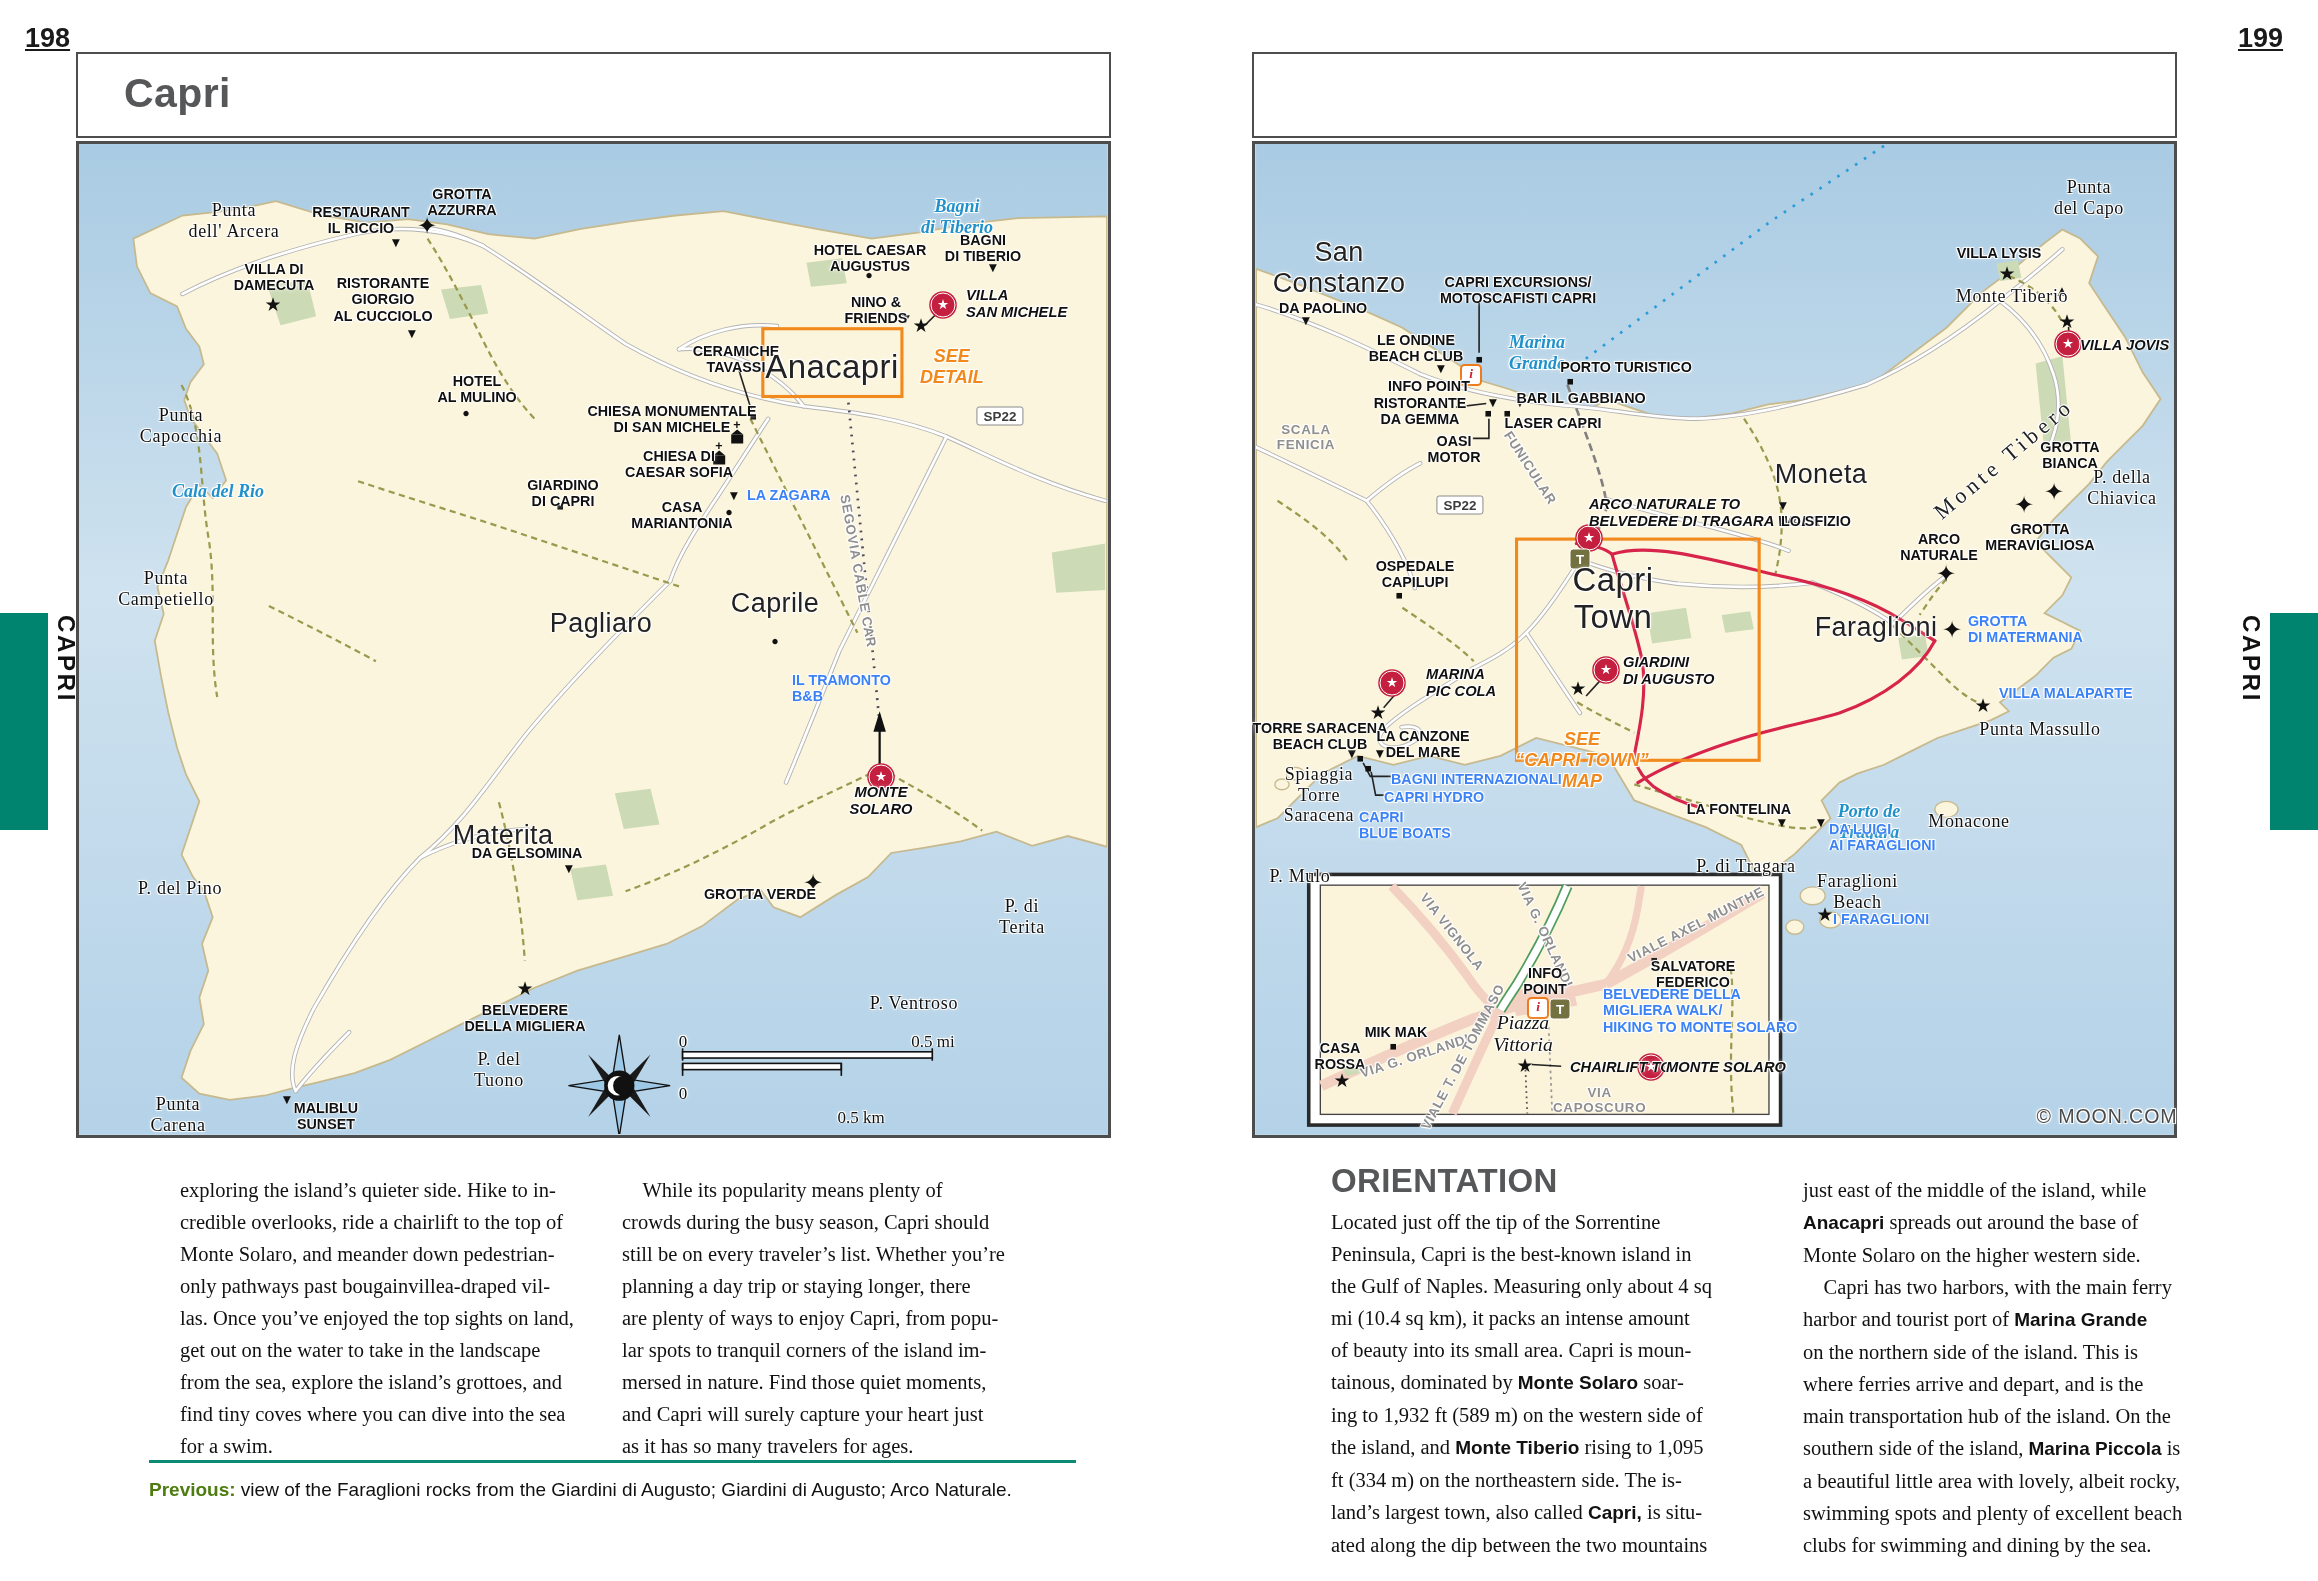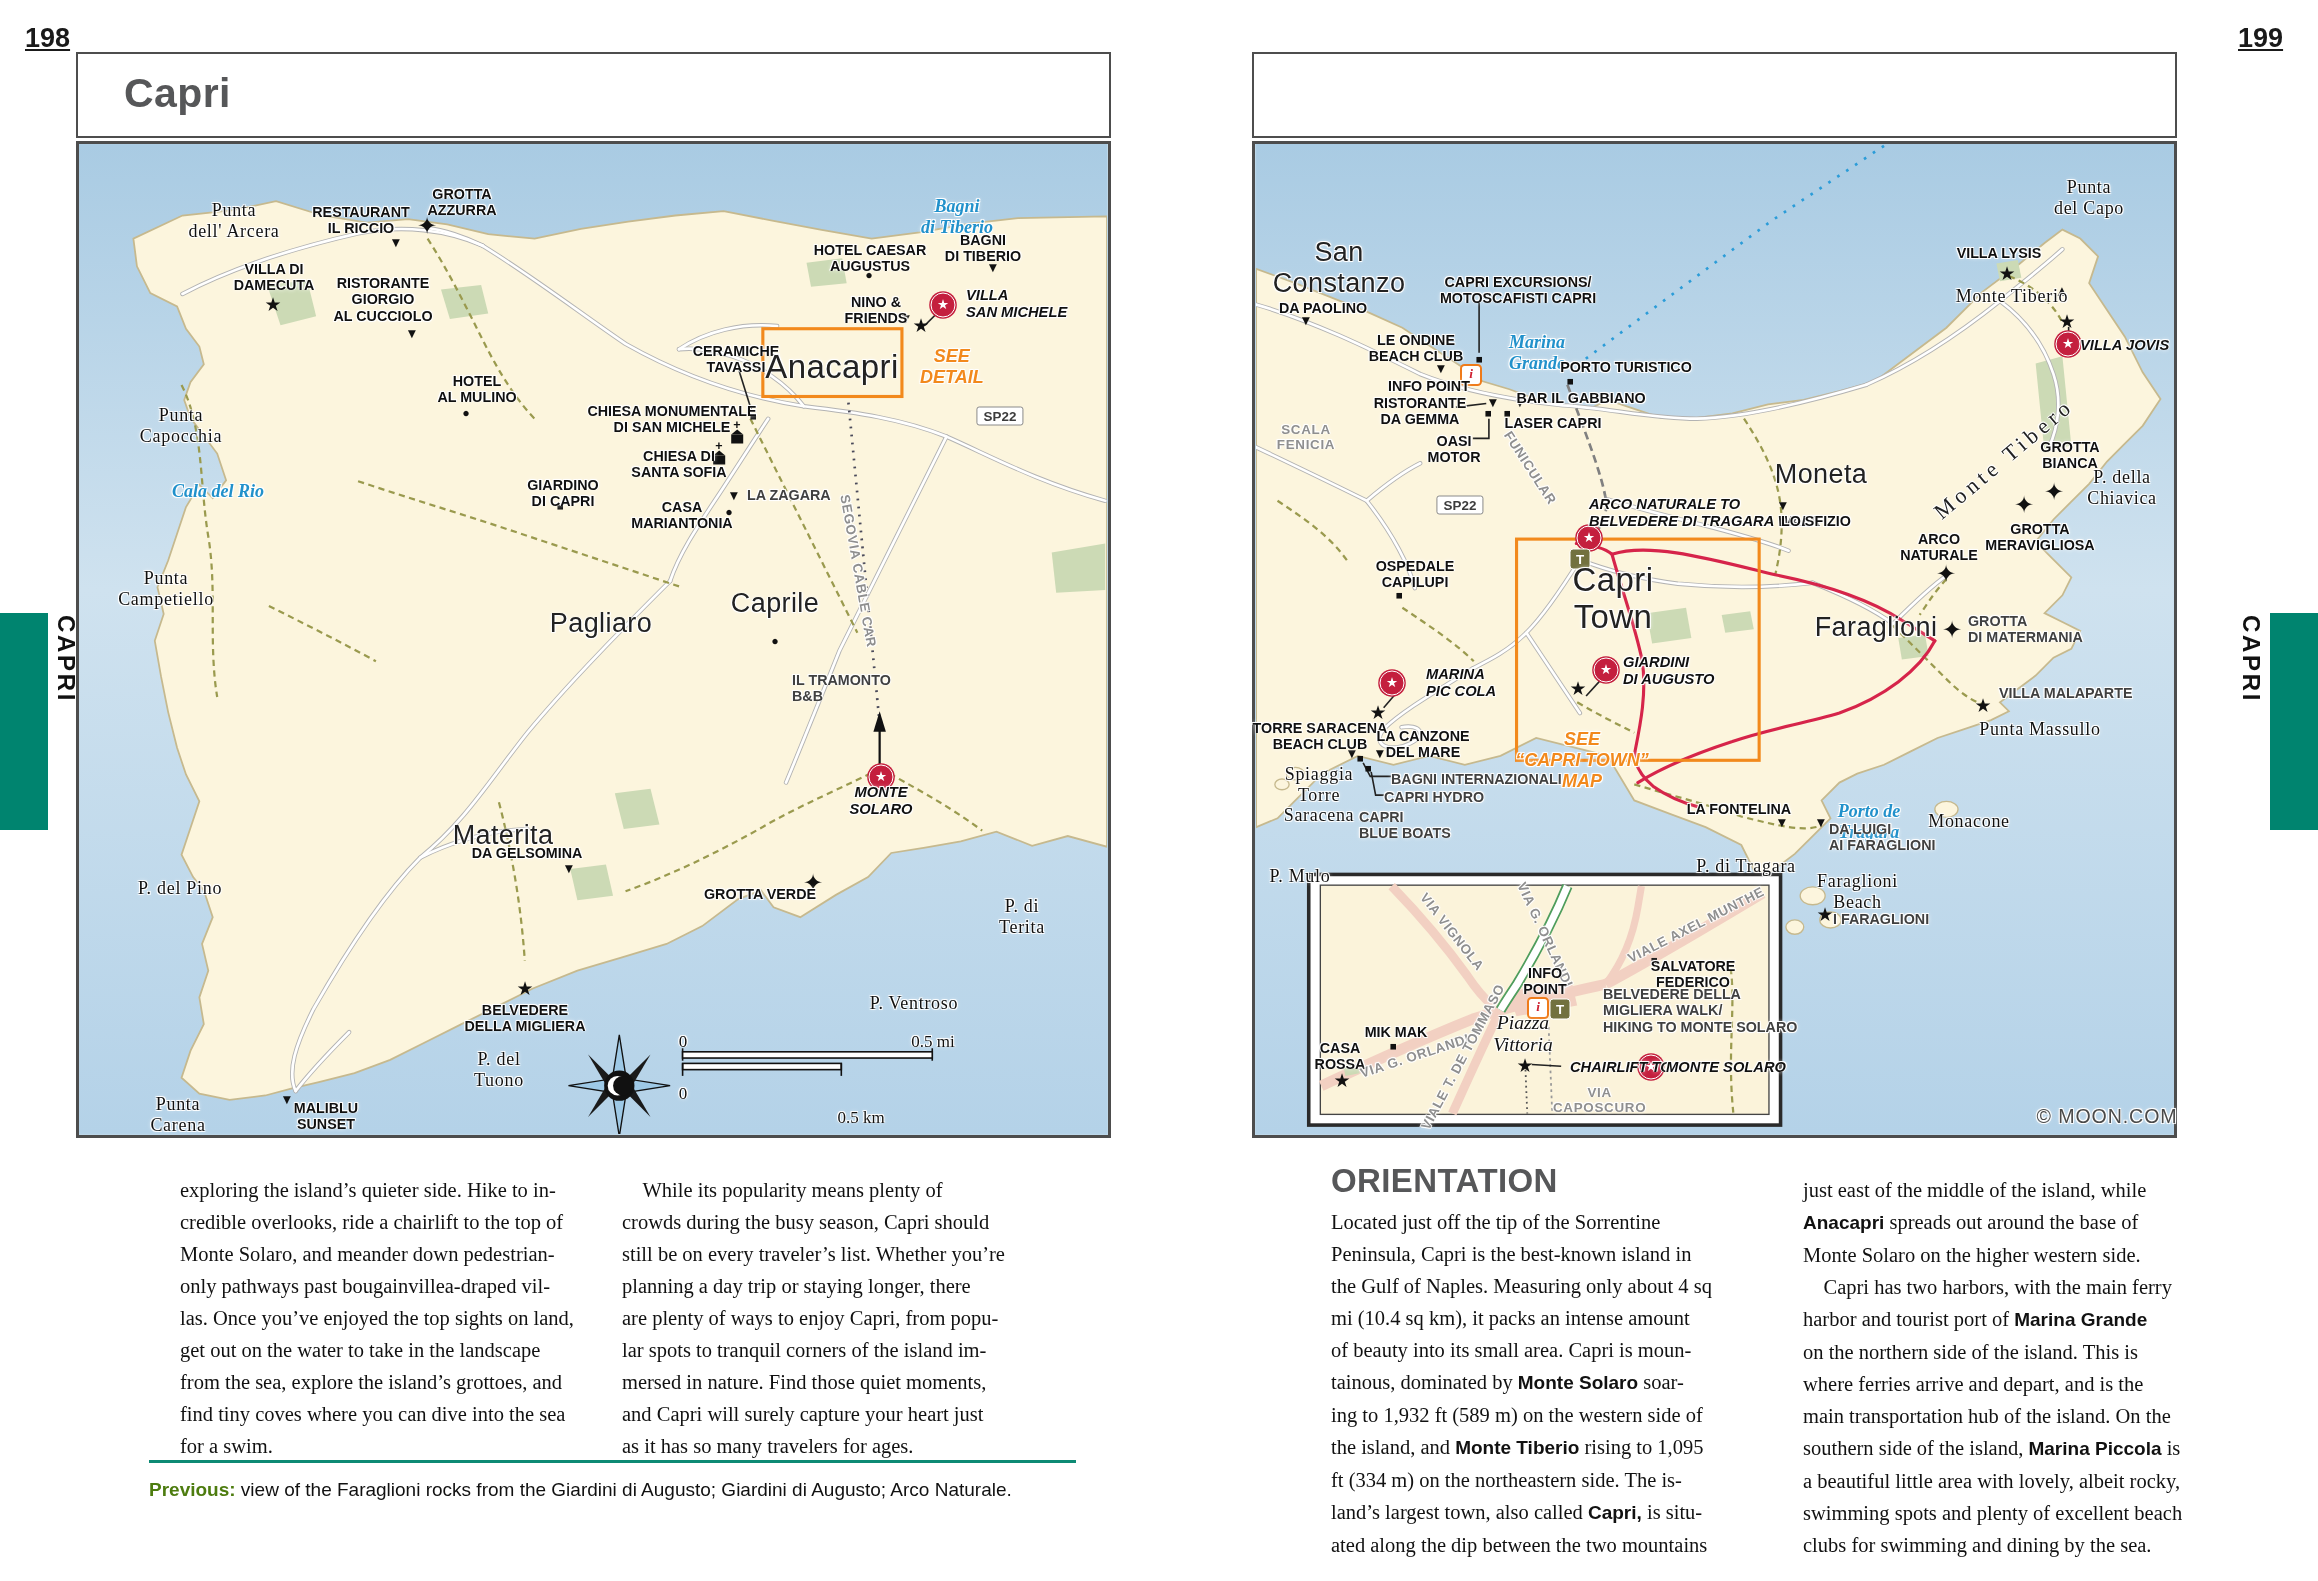--- a/index.html
+++ b/index.html
@@ -10,21 +10,21 @@
   .titlebox{position:absolute;top:52px;height:86px;border:2.7px solid #4d4d4d;background:#fff;box-sizing:border-box;}
   .titlebox .t{position:absolute;left:46px;top:16px;font:bold 41px "Liberation Sans",sans-serif;color:#565759;letter-spacing:0.4px;}
   .tabbar{position:absolute;width:48px;height:217px;background:#00846f;}
   .tabtxt{position:absolute;writing-mode:vertical-rl;font:bold 24px "Liberation Sans",sans-serif;color:#111;letter-spacing:2.7px;}
   .mapframe{position:absolute;top:141px;height:997px;border:3.6px solid #4d4d4d;box-sizing:border-box;background:#bdd8ea;}
   
   .L{position:absolute;white-space:pre-line;pointer-events:none;z-index:6;
      text-shadow:-0.9px -0.9px 0 rgba(255,255,255,.92),0.9px -0.9px 0 rgba(255,255,255,.92),
                  -0.9px 0.9px 0 rgba(255,255,255,.92),0.9px 0.9px 0 rgba(255,255,255,.92),0 0 4.5px rgba(255,255,255,.9);}
   .L-poi{font:bold 14.3px/1.15 "Liberation Sans",sans-serif;color:#101010;text-align:center;}
-  .L-poil{font:bold 14.3px/1.15 "Liberation Sans",sans-serif;color:#404040;text-align:left;}
+  .L-poil{font:bold 14.3px/1.15 "Liberation Sans",sans-serif;color:#3b82f6;text-align:left;}
   .L-poii{font:bold italic 14.7px/1.15 "Liberation Sans",sans-serif;color:#101010;text-align:center;}
   .L-poiil{font:bold italic 14.7px/1.15 "Liberation Sans",sans-serif;color:#101010;text-align:left;}
   .L-town{font:27px/1.15 "Liberation Sans",sans-serif;color:#222;letter-spacing:0.4px;text-align:center;}
   .L-townlg{font:33px/1.12 "Liberation Sans",sans-serif;color:#222;letter-spacing:0.4px;text-align:center;}
   .L-serif{font:18px/1.15 "Liberation Serif",serif;color:#111;letter-spacing:0.7px;text-align:center;}
   .L-serifbig{font:22px/1.1 "Liberation Serif",serif;color:#222;letter-spacing:4.5px;text-align:center;}
   .L-serifi{font:italic 19.6px/1.12 "Liberation Serif",serif;color:#111;text-align:center;}
   .L-water{font:bold italic 18px/1.15 "Liberation Serif",serif;color:#2191cb;text-align:center;}
   .L-see{font:bold italic 18px/1.18 "Liberation Sans",sans-serif;color:#f2891c;text-align:center;}
   .L-gray{font:bold 13.4px/1.15 "Liberation Sans",sans-serif;color:#8f8f8f;letter-spacing:0.7px;text-align:center;}
@@ -286,21 +286,21 @@
     <span class="L L-water" style="left: 957px; top: 217px; transform: translate(-50%, -50%);">Bagni
 di Tiberio</span>
     <span class="L L-poi" style="left: 736px; top: 359px; transform: translate(-50%, -50%);">CERAMICHE
 TAVASSI</span>
     <span class="L L-townlg" style="left: 832px; top: 367px; transform: translate(-50%, -50%);">Anacapri</span>
     <span class="L L-see" style="left: 920px; top: 367px; transform: translate(0px, -50%);">SEE
 DETAIL</span>
     <span class="L L-poi" style="left: 672px; top: 419px; transform: translate(-50%, -50%);">CHIESA MONUMENTALE
 DI SAN MICHELE</span>
     <span class="L L-poi" style="left: 679px; top: 464px; transform: translate(-50%, -50%);">CHIESA DI
-SANTA SOFIA</span>
+CAESAR SOFIA</span>
     <span class="L L-poi" style="left: 563px; top: 493px; transform: translate(-50%, -50%);">GIARDINO
 DI CAPRI</span>
     <span class="L L-poil" style="left: 747px; top: 495px; transform: translate(0px, -50%);">LA ZAGARA</span>
     <span class="L L-poi" style="left: 682px; top: 515px; transform: translate(-50%, -50%);">CASA
 MARIANTONIA</span>
     <span class="L L-road" style="left: 1000px; top: 416px; transform: translate(-50%, -50%);">SP22</span>
     <span class="L L-gray" style="left: 858px; top: 571px; transform: translate(-50%, -50%) rotate(80deg);">SEGOVIA CABLE CAR</span>
     <span class="L L-town" style="left: 601px; top: 624px; transform: translate(-50%, -50%);">Pagliaro</span>
     <span class="L L-town" style="left: 775px; top: 604px; transform: translate(-50%, -50%);">Caprile</span>
     <span class="L L-poil" style="left: 792px; top: 662px; transform: translate(0px, -50%); margin-top: 26px;">IL TRAMONTO

